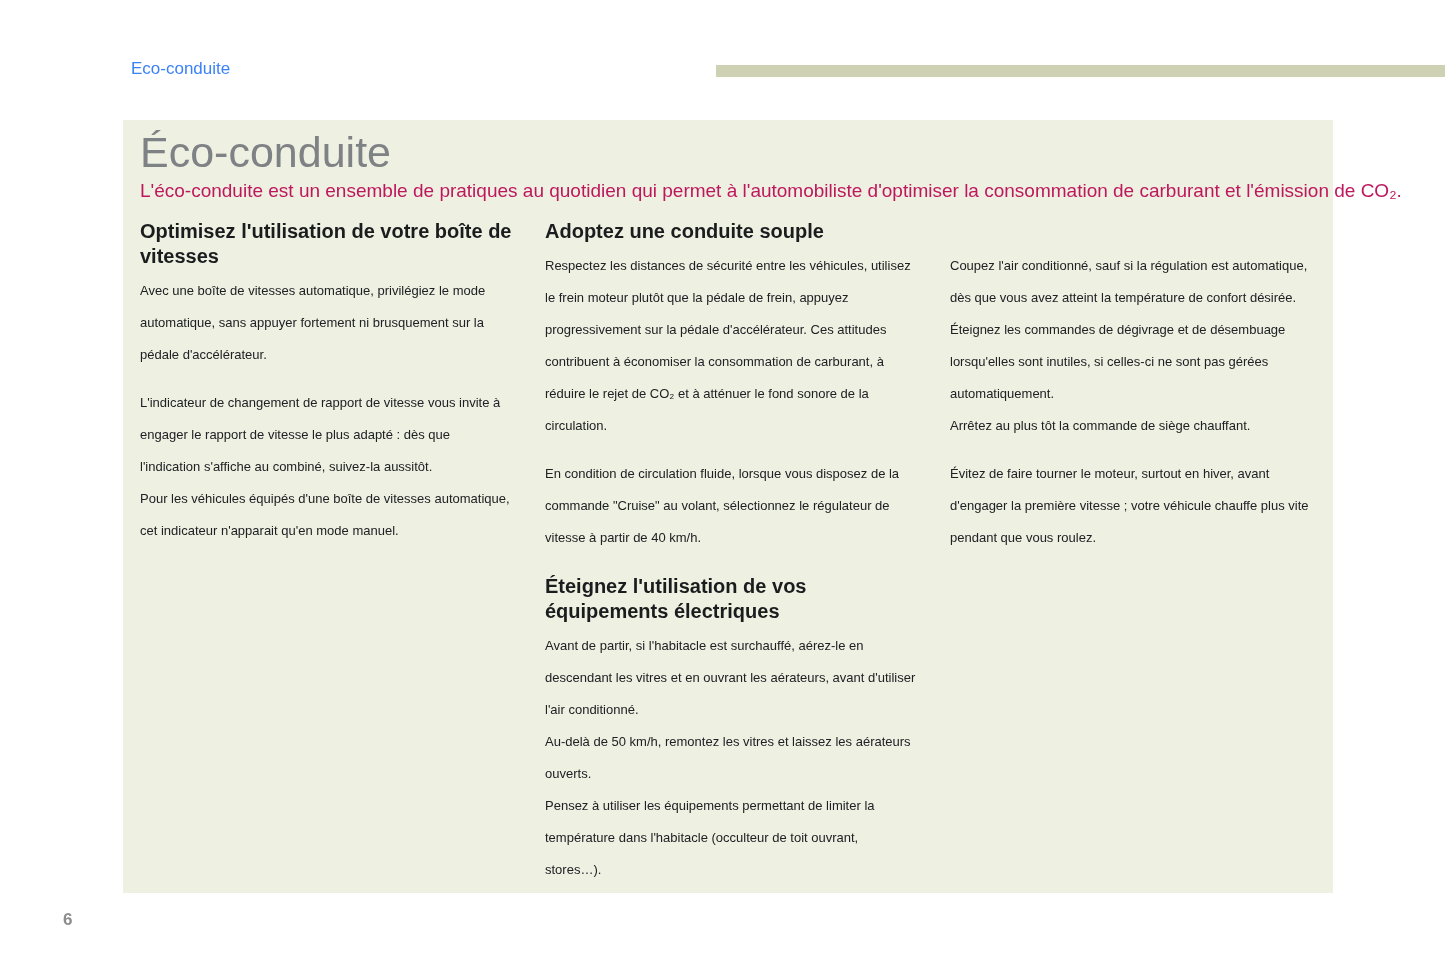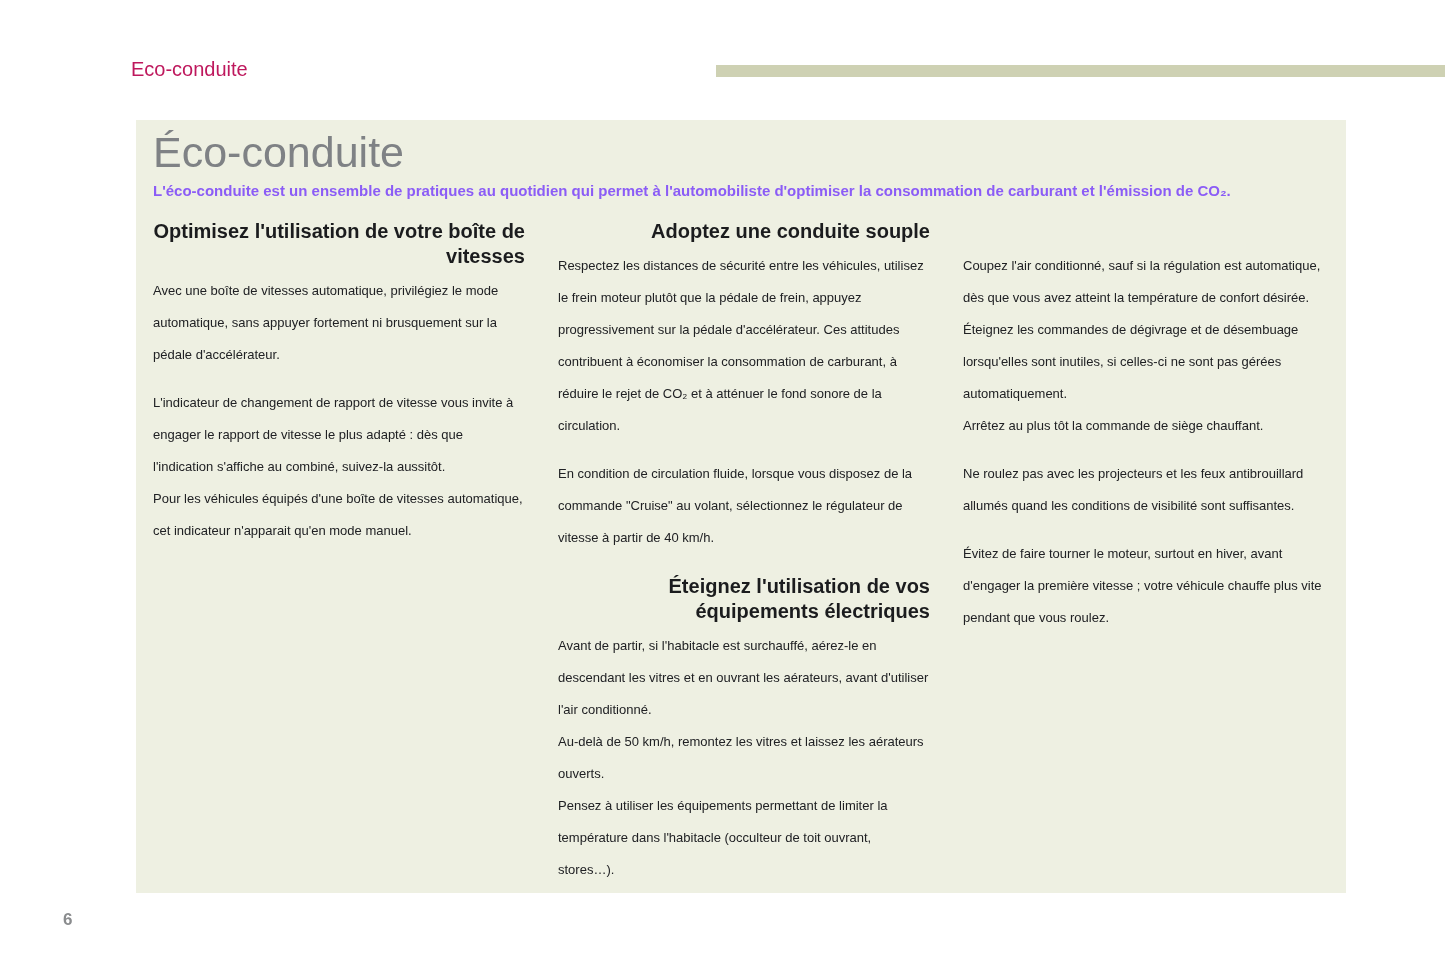--- a/index.html
+++ b/index.html
@@ -12,76 +12,74 @@
     background: #ffffff;
     font-family: "Liberation Sans", sans-serif;
     position: relative;
     overflow: hidden;
     color: #202124;
   }
   .running-header {
     position: absolute;
     left: 131px;
     top: 59px;
-    font-size: 20px;
+    font-size: 17px;
     line-height: 20px;
-    color: #be185d;
+    color: #3b82f6;
   }
   .accent-bar {
     position: absolute;
     left: 716px;
     top: 65px;
     width: 729px;
     height: 12px;
     background: #ced1b3;
   }
   .panel {
     position: absolute;
-    left: 136px;
+    left: 123px;
     top: 120px;
     width: 1210px;
     height: 773px;
     background: #eef0e2;
     box-sizing: border-box;
     padding: 8px 4px 0 17px;
   }
   .page-title {
     margin: 0;
     font-size: 43px;
     line-height: 48px;
     font-weight: 400;
     color: #7f8285;
   }
   .intro {
     margin: 4px 0 0 0;
-    font-size: 15px;
+    font-size: 19px;
     line-height: 22px;
-    color: #8b5cf6;
+    color: #be185d;
     white-space: nowrap;
-    font-weight: bold;
   }
   .columns {
     display: flex;
     column-gap: 33px;
     margin-top: 17px;
   }
   .col {
     flex: 0 0 372px;
     width: 372px;
   }
   .col-3 {
     padding-top: 31px;
   }
   h2.section-heading {
     margin: 0 0 6px 0;
     font-size: 20px;
     line-height: 25px;
     font-weight: 700;
     color: #1b1c1e;
-    text-align: right;
   }
   h2.section-heading.second {
     margin-top: 20px;
   }
   p.body-text {
     margin: 0 0 16px 0;
     font-size: 13px;
     line-height: 32px;
     color: #202124;
     white-space: pre-line;
@@ -124,20 +122,19 @@
       <h2 class="section-heading second">Éteignez l'utilisation de vos équipements électriques</h2>
       <p class="body-text">Avant de partir, si l'habitacle est surchauffé, aérez-le en descendant les vitres et en ouvrant les aérateurs, avant d'utiliser l'air conditionné.
 Au-delà de 50 km/h, remontez les vitres et laissez les aérateurs ouverts.
 Pensez à utiliser les équipements permettant de limiter la température dans l'habitacle (occulteur de toit ouvrant, stores…).</p>
     </div>
 
     <div class="col col-3">
       <p class="body-text">Coupez l'air conditionné, sauf si la régulation est automatique, dès que vous avez atteint la température de confort désirée.
 Éteignez les commandes de dégivrage et de désembuage lorsqu'elles sont inutiles, si celles-ci ne sont pas gérées automatiquement.
 Arrêtez au plus tôt la commande de siège chauffant.</p>
-      <p class="body-text">Ne roulez pas avec les projecteurs et les feux antibrouillard allumés quand les conditions de visibilité sont suffisantes.</p>
       <p class="body-text">Évitez de faire tourner le moteur, surtout en hiver, avant d'engager la première vitesse ; votre véhicule chauffe plus vite pendant que vous roulez.</p>
     </div>
 
   </div>
 </div>
 
 <div class="page-number">6</div>
 
 </body></html>

